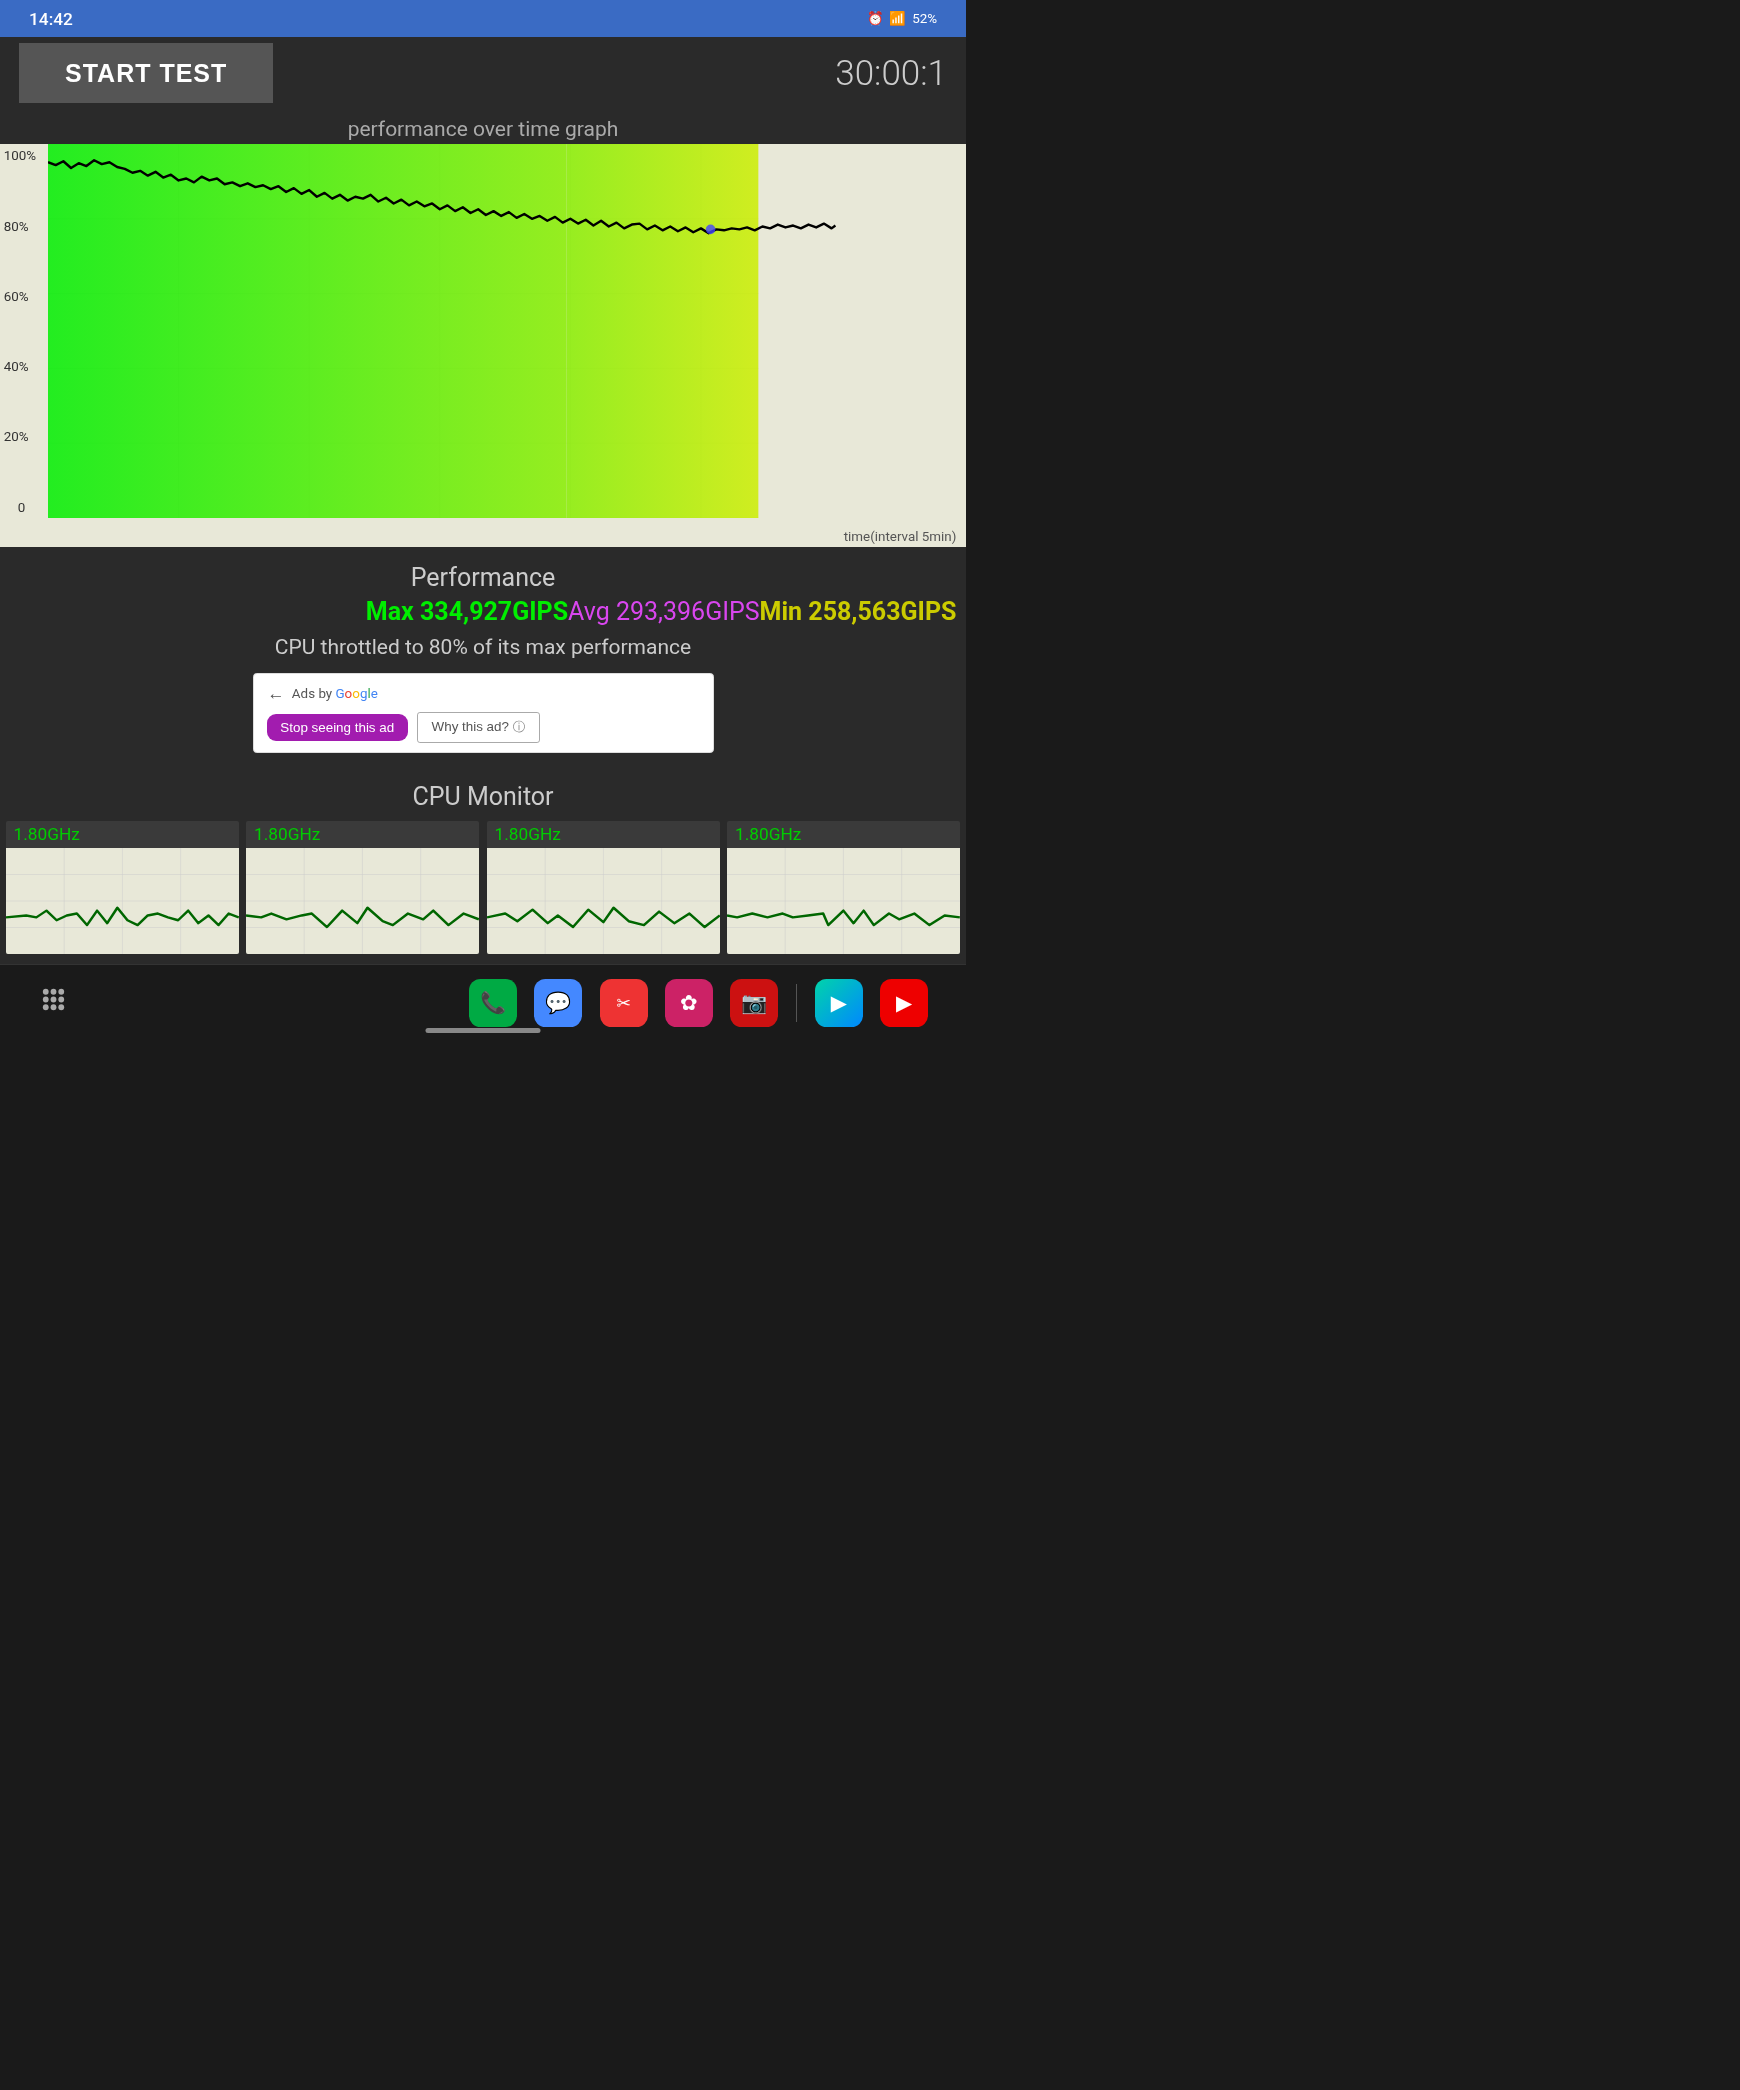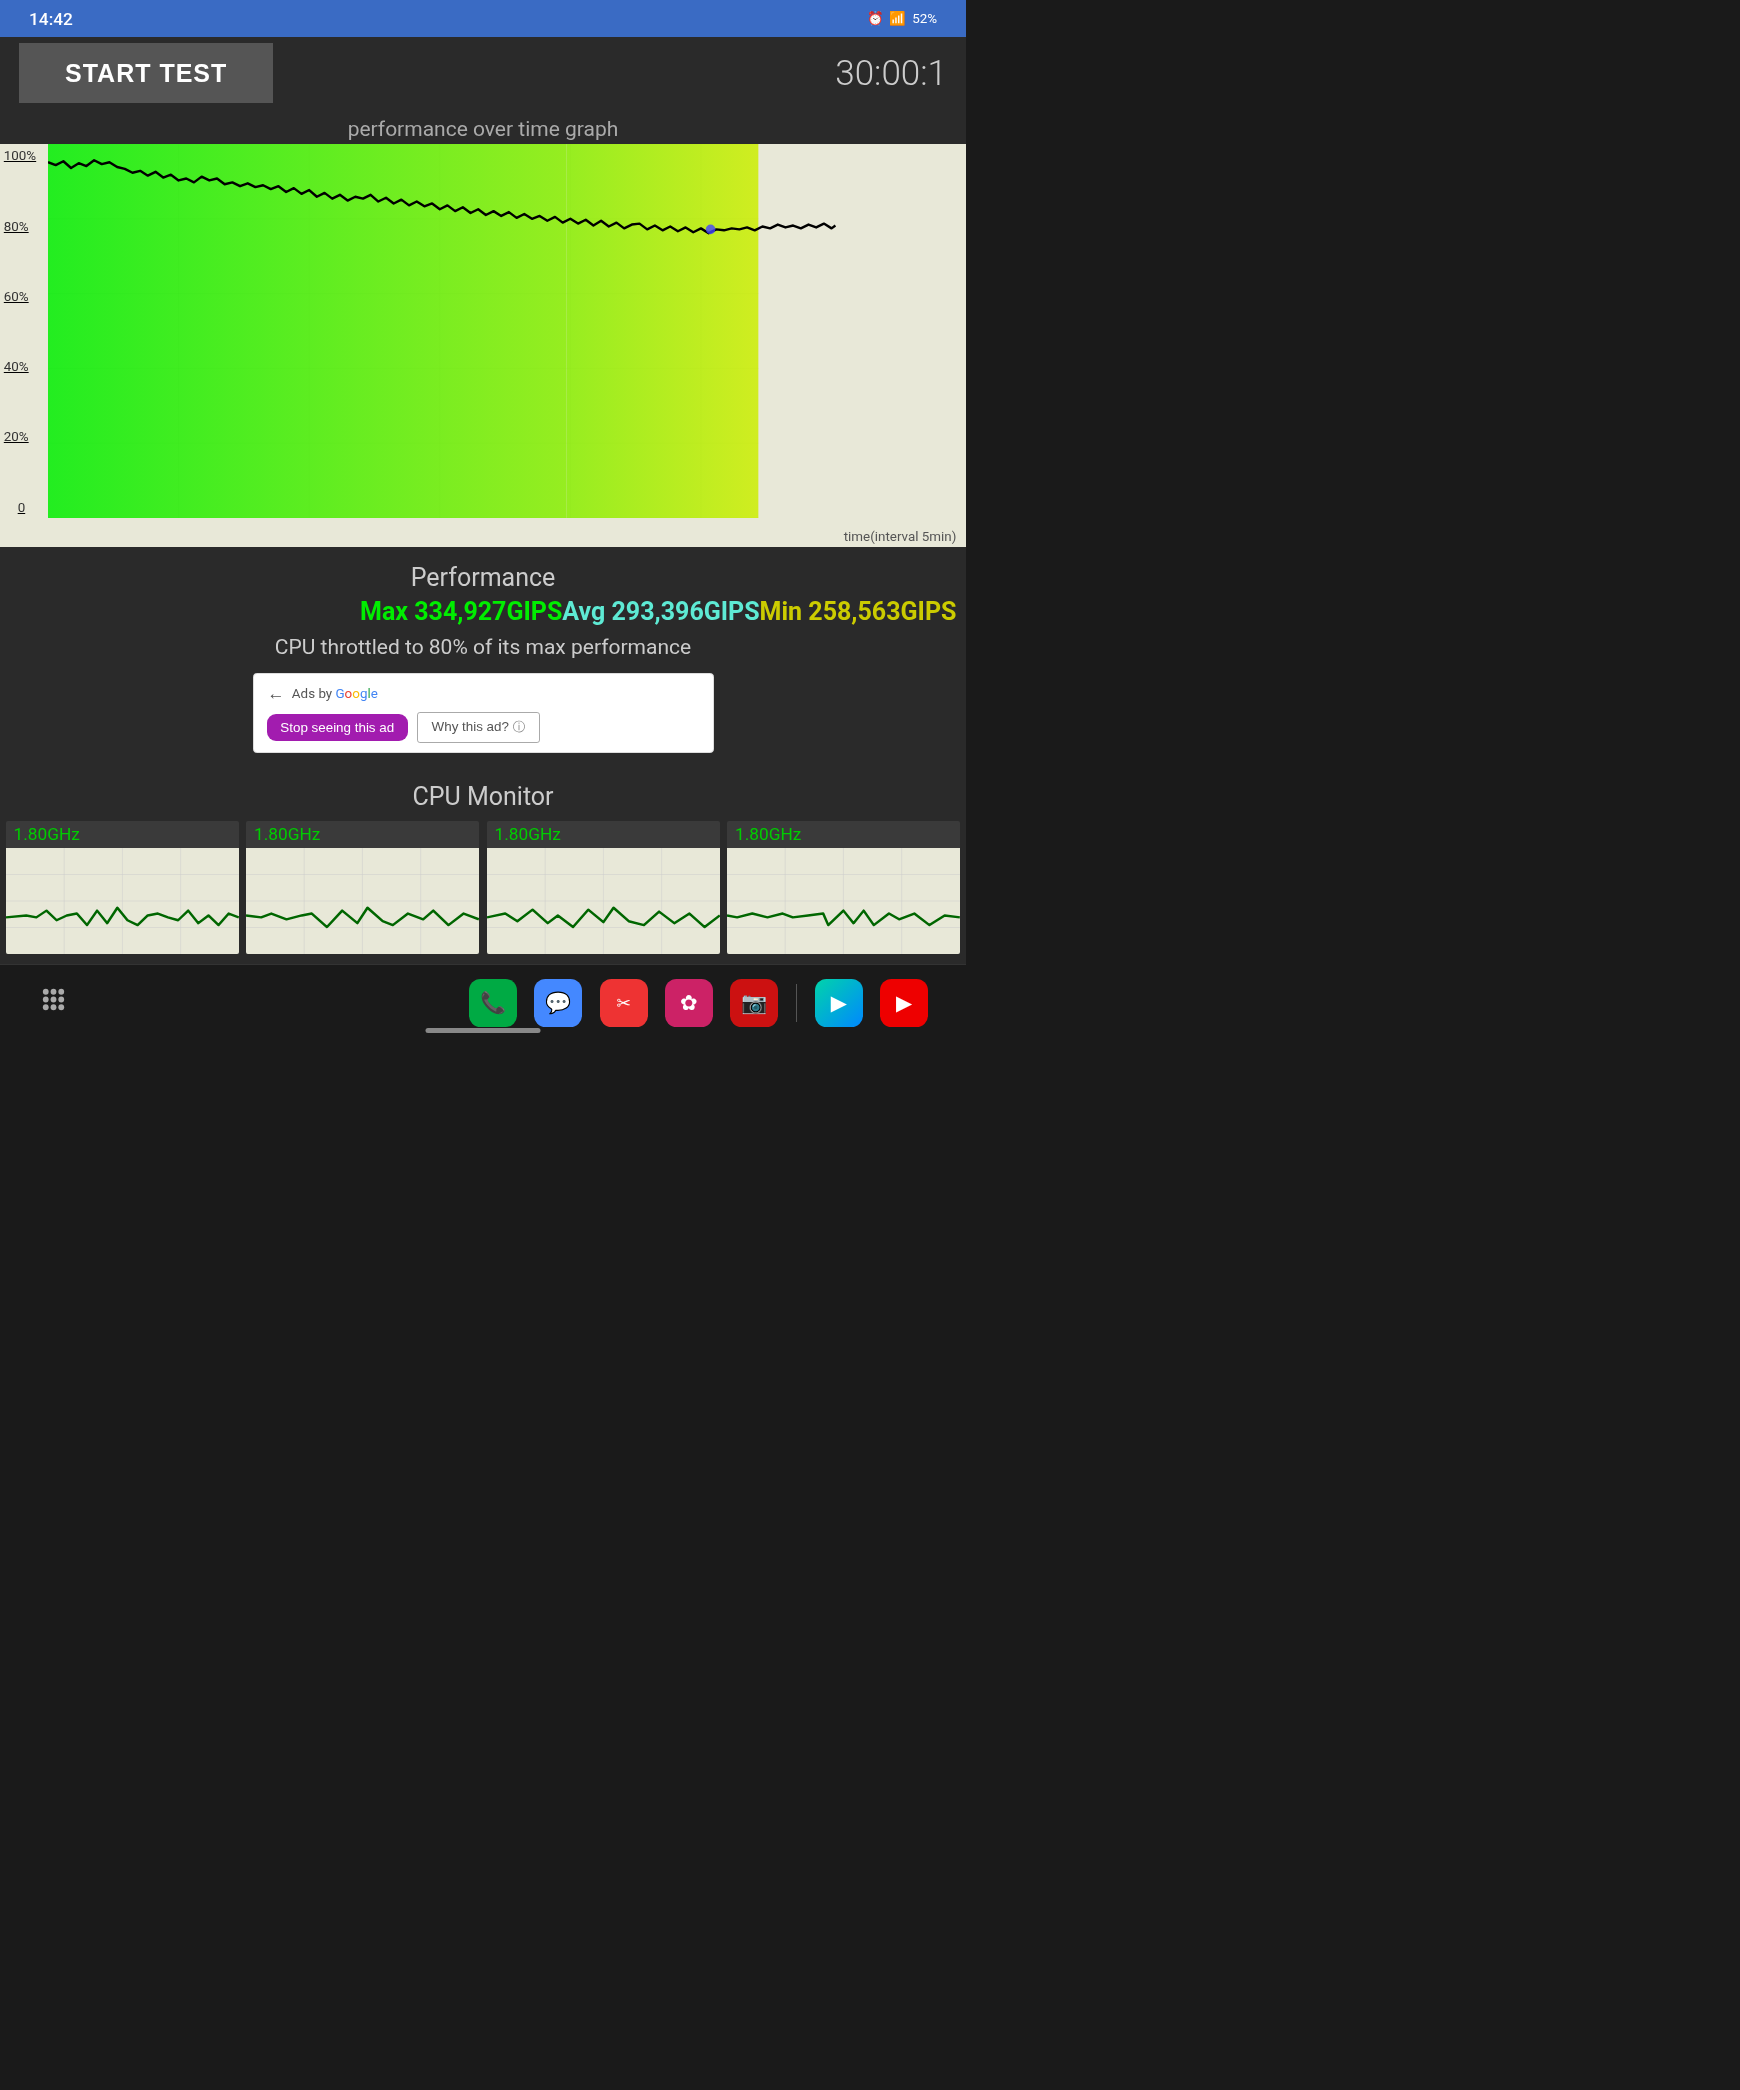--- a/index.html
+++ b/index.html
@@ -80,21 +80,20 @@
       position: absolute;
       left: 0;
       top: 0;
       bottom: 29px;
       width: 29px;
       display: flex;
       flex-direction: column;
       justify-content: space-between;
       padding: 3.8px 3.8px;
       z-index: 10;
-      text-decoration: underline;
     }
     .y-label {
       color: #333;
       font-size: 13.4px;
       text-align: right;
     }
     .graph-area {
       position: absolute;
       left: 48px;
       right: 0;
@@ -124,21 +123,21 @@
       color: #cccccc;
       font-size: 25px;
       margin-bottom: 5px;
     }
     .perf-numbers {
       display: flex;
       justify-content: flex-end;
       margin-bottom: 9.6px;
     }
     .perf-max { color: #00ee00; font-size: 25px; font-weight: bold; }
-    .perf-avg { color: #5eead4; font-size: 25px; font-weight: bold; }
+    .perf-avg { color: #d946ef; font-size: 25px; font-weight: normal; }
     .perf-min { color: #cccc00; font-size: 25px; font-weight: bold; }
     .throttle-text {
       color: #cccccc;
       font-size: 21px;
       margin-bottom: 13.4px;
     }
 
     
     .ad-banner {
       background: white;

